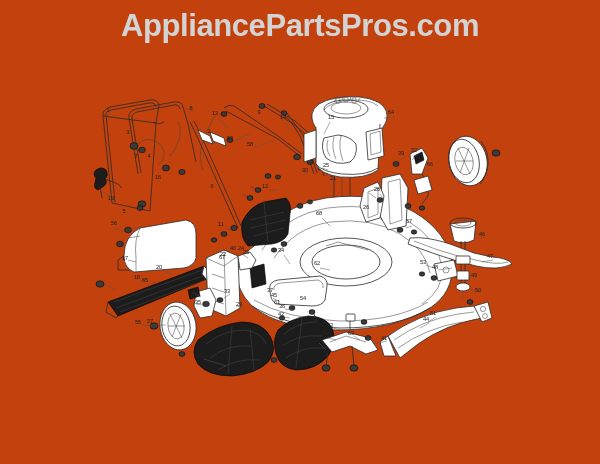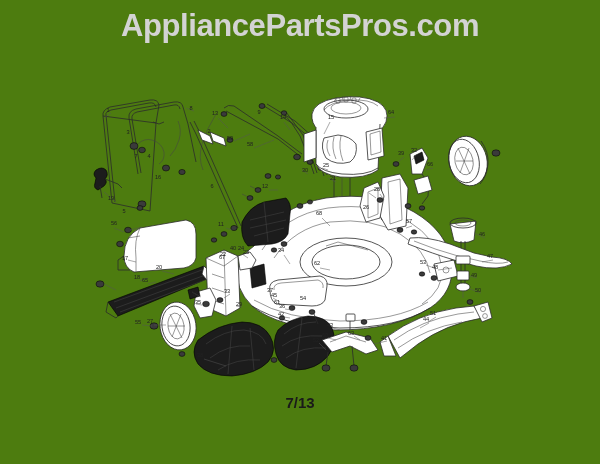--- a/index.html
+++ b/index.html
@@ -12,21 +12,21 @@
     height: 464px;
     position: relative;
     overflow: hidden;
     font-family: "Liberation Sans", sans-serif;
   }
   #page {
     position: absolute;
     left: 0; top: 0;
     width: 600px;
     height: 464px;
-    background: #4d7c0f;
+    background: #c2410c;
   }
   .watermark {
     position: absolute;
     left: 0;
     top: 8px;
     width: 600px;
     text-align: center;
     font-family: "Liberation Sans", sans-serif;
     font-weight: bold;
     font-size: 31px;
@@ -455,15 +455,14 @@
           <text class="cal" x="313" y="36" text-anchor="middle">64</text>
           <text class="cal" x="67" y="204" text-anchor="middle">65</text>
           <text class="cal" x="352" y="88" text-anchor="middle">66</text>
           <text class="cal" x="144" y="181" text-anchor="middle">67</text>
           <text class="cal" x="241" y="137" text-anchor="middle">68</text>
         </g>
 
     </svg>
   </div>
 
-  <div class="page-indicator">7/13</div>
 
 </div>
 
 </body></html>

